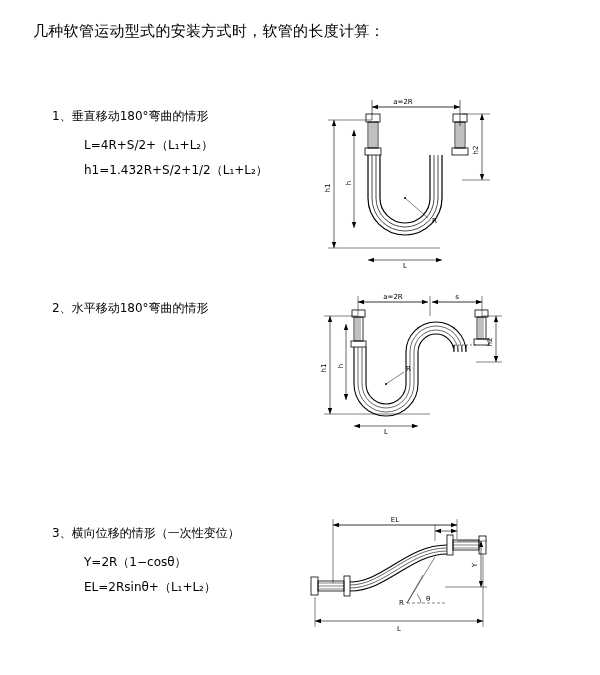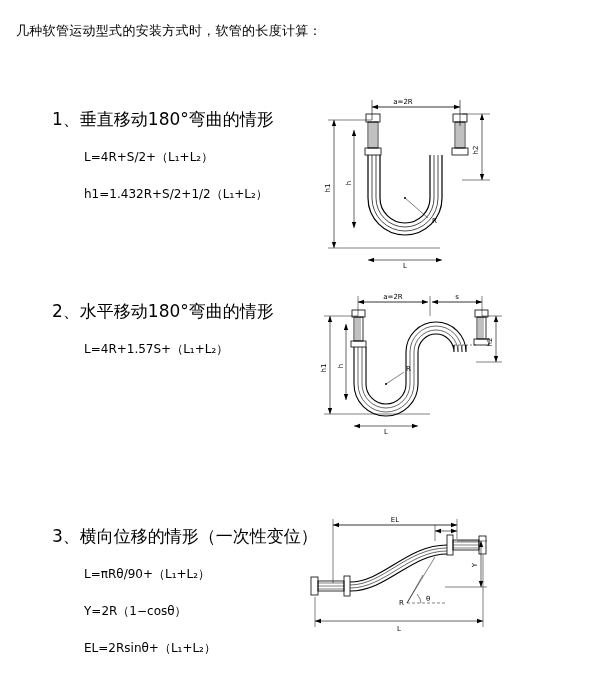--- a/index.html
+++ b/index.html
@@ -14,51 +14,51 @@
     font-family: "DejaVu Sans", "Liberation Sans", sans-serif;
     color: #000000;
     overflow: hidden;
   }
   .page {
     position: absolute;
     inset: 0;
   }
   .heading {
     position: absolute;
-    left: 16px;
+    left: 33px;
     top: 22px;
-    font-size: 13px;
+    font-size: 15px;
     letter-spacing: 0.3px;
     white-space: nowrap;
   }
 
   .section {
     position: absolute;
     left: 0;
     width: 600px;
   }
   .sec1 { top: 108px; }
   .sec2 { top: 300px; }
   .sec3 { top: 525px; }
 
   .sec-title {
     position: absolute;
     left: 52px;
     top: 0px;
-    font-size: 17px;
+    font-size: 12px;
     white-space: nowrap;
   }
   .formulas {
     position: absolute;
     left: 84px;
     top: 25px;
     font-size: 12px;
     line-height: 25px;
   }
-  .formulas div { white-space: nowrap; margin-top: 12px; }
+  .formulas div { white-space: nowrap; }
 
   .fig {
     position: absolute;
     text-decoration: underline;
   }
   .fig svg { display: block; }
 
   .fig1 { left: 310px; top: -40px; }
   .fig2 { left: 310px; top: -20px; }
   .fig3 { left: 295px; top: -20px; }
@@ -144,21 +144,20 @@
           <text x="122" y="155">R</text>
           <text x="95" y="200" text-anchor="middle">L</text>
         </g>
       </svg>
     </div>
   </div>
 
   <div class="section sec2">
     <div class="sec-title">2、水平移动180°弯曲的情形</div>
     <div class="formulas">
-      <div>L=4R+1.57S+（L₁+L₂）</div>
     </div>
 
     <div class="fig fig2">
       <svg width="195" height="170" viewBox="0 0 195 170">
         <g stroke="#000" fill="none" stroke-width="0.8">
 
           <line x1="48" y1="22" x2="118" y2="22"></line>
           <path d="M48,22 l6,-2.2 l0,4.4 z" fill="#000" stroke="none"></path>
           <path d="M118,22 l-6,-2.2 l0,4.4 z" fill="#000" stroke="none"></path>
           <line x1="122" y1="22" x2="172" y2="22"></line>
@@ -220,21 +219,20 @@
           <text x="96" y="91">R</text>
           <text x="76" y="154" text-anchor="middle">L</text>
         </g>
       </svg>
     </div>
   </div>
 
   <div class="section sec3">
     <div class="sec-title">3、横向位移的情形（一次性变位）</div>
     <div class="formulas">
-      <div>L=πRθ/90+（L₁+L₂）</div>
       <div>Y=2R（1−cosθ）</div>
       <div>EL=2Rsinθ+（L₁+L₂）</div>
     </div>
 
     <div class="fig fig3">
       <svg width="200" height="130" viewBox="0 0 200 130">
         <g stroke="#000" fill="none" stroke-width="0.8">
 
           <line x1="38" y1="20" x2="162" y2="20"></line>
           <path d="M38,20 l6,-2.2 l0,4.4 z" fill="#000" stroke="none"></path>

